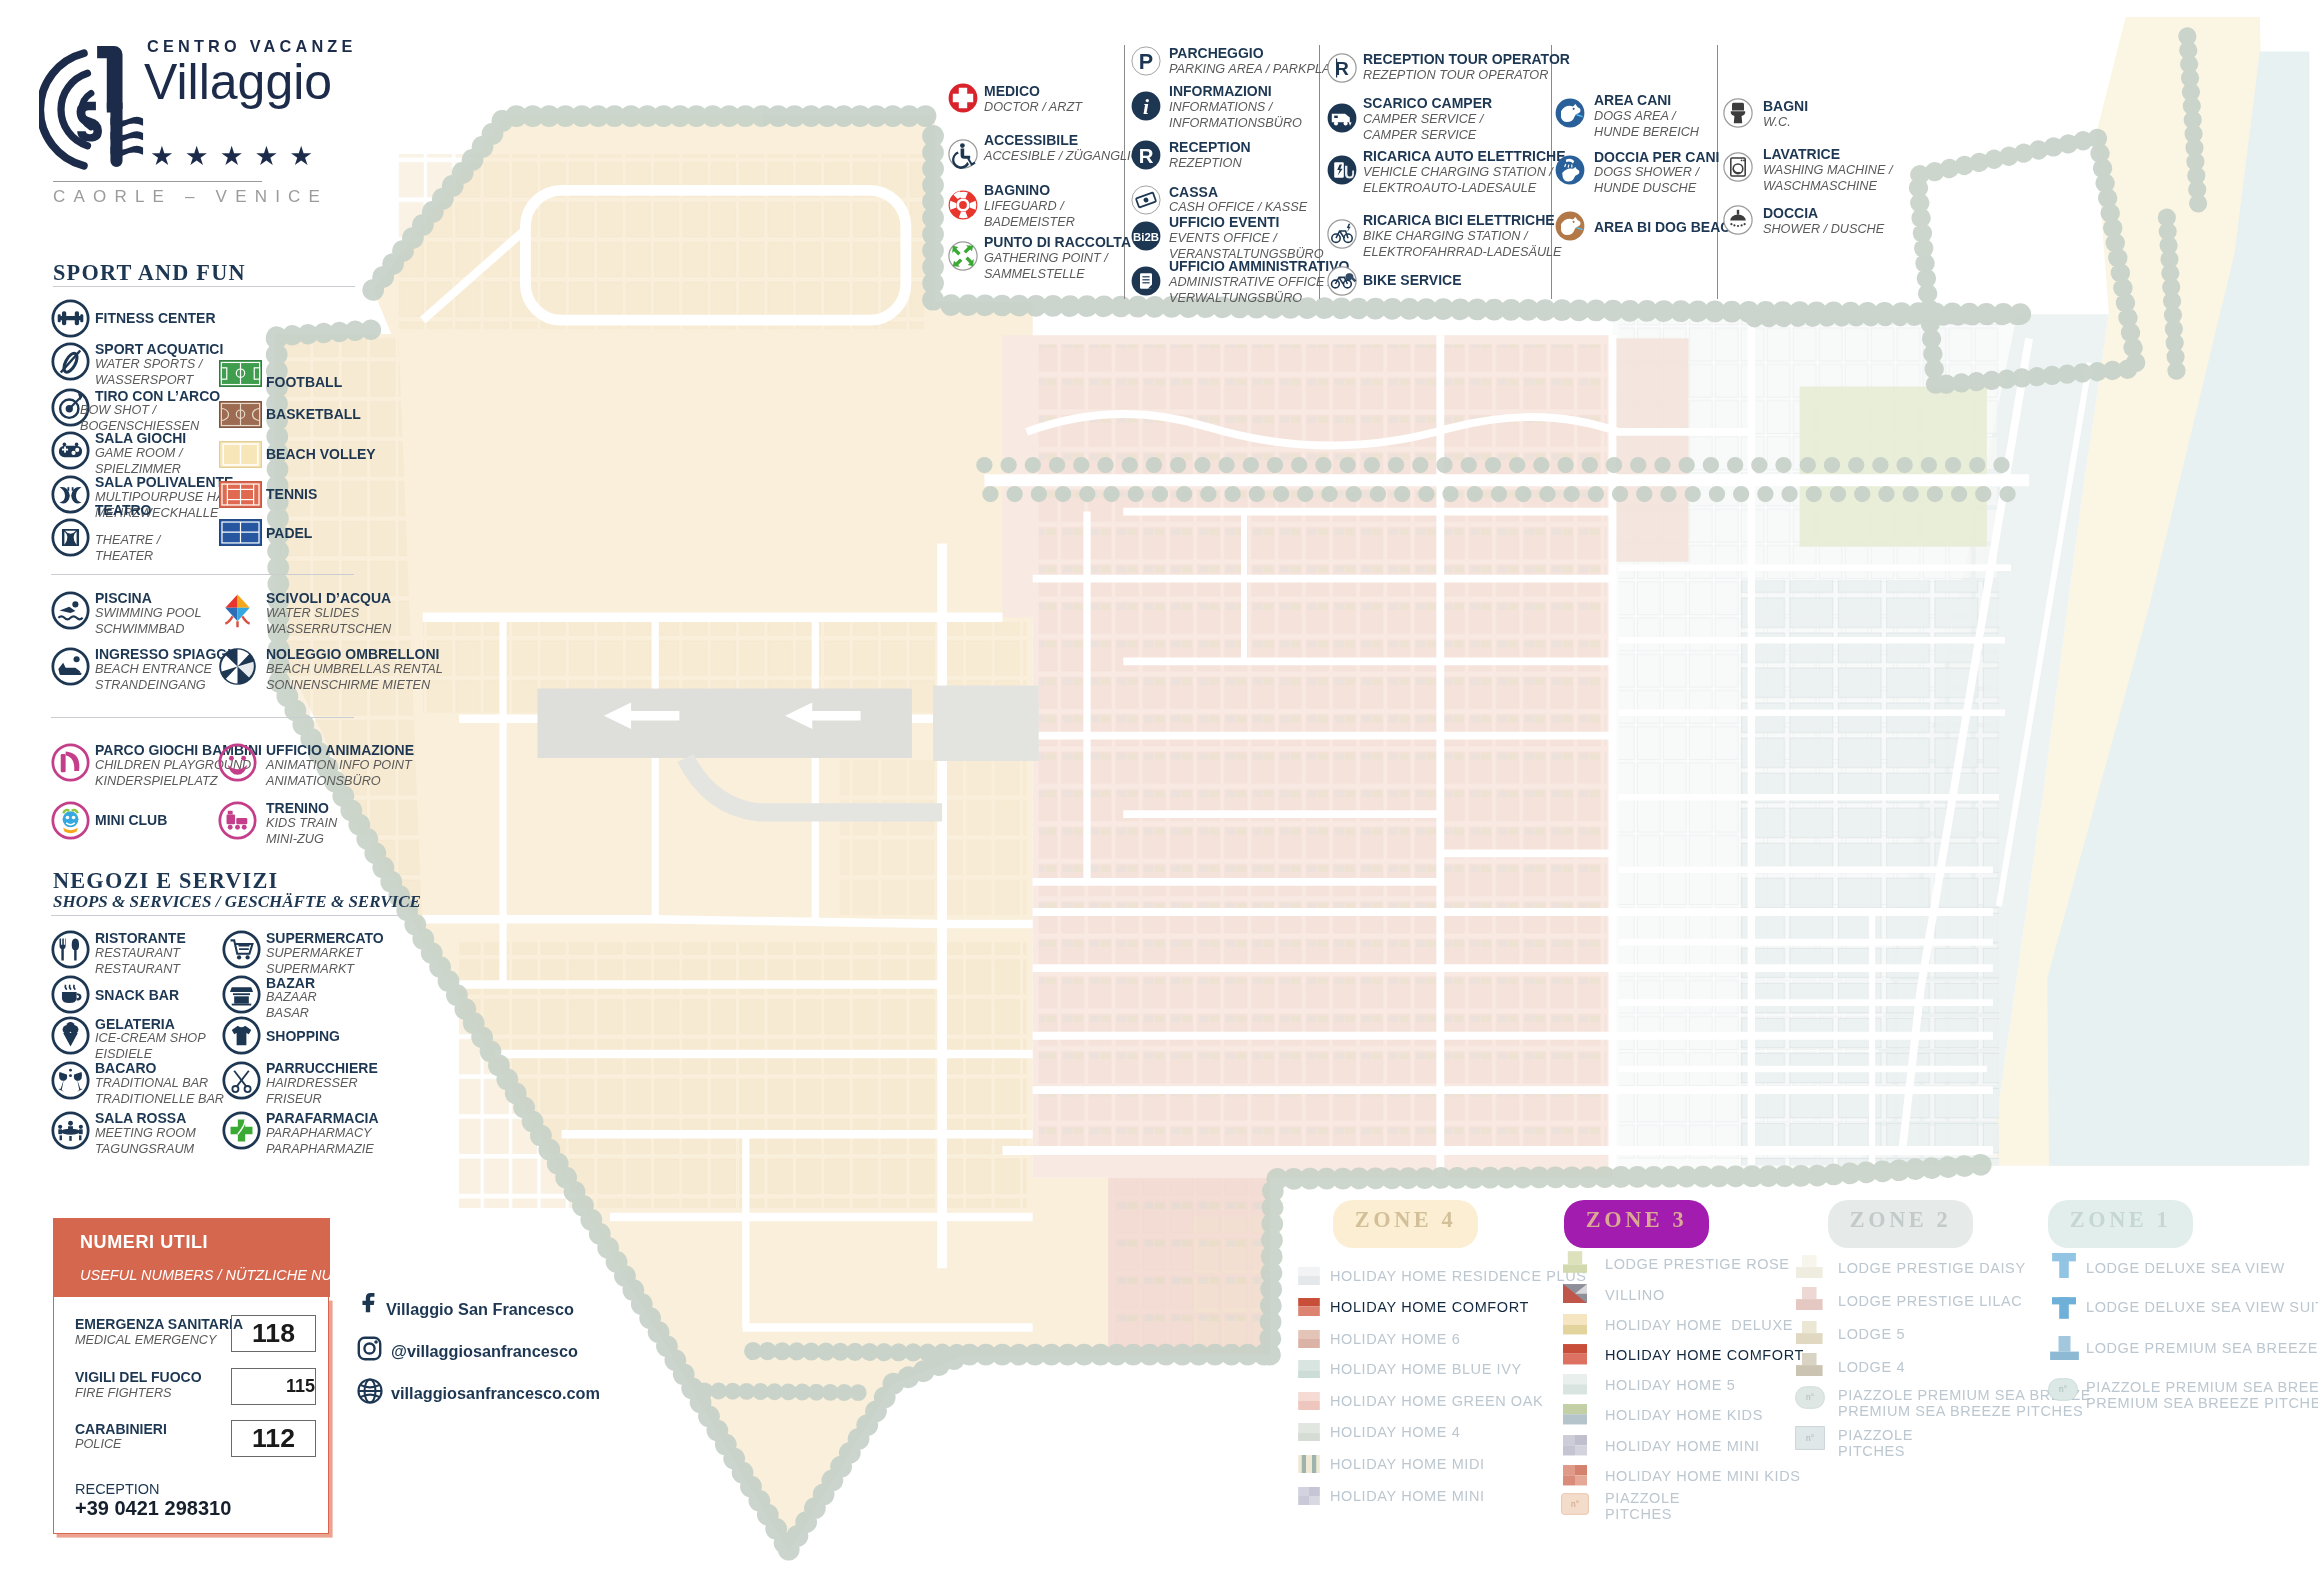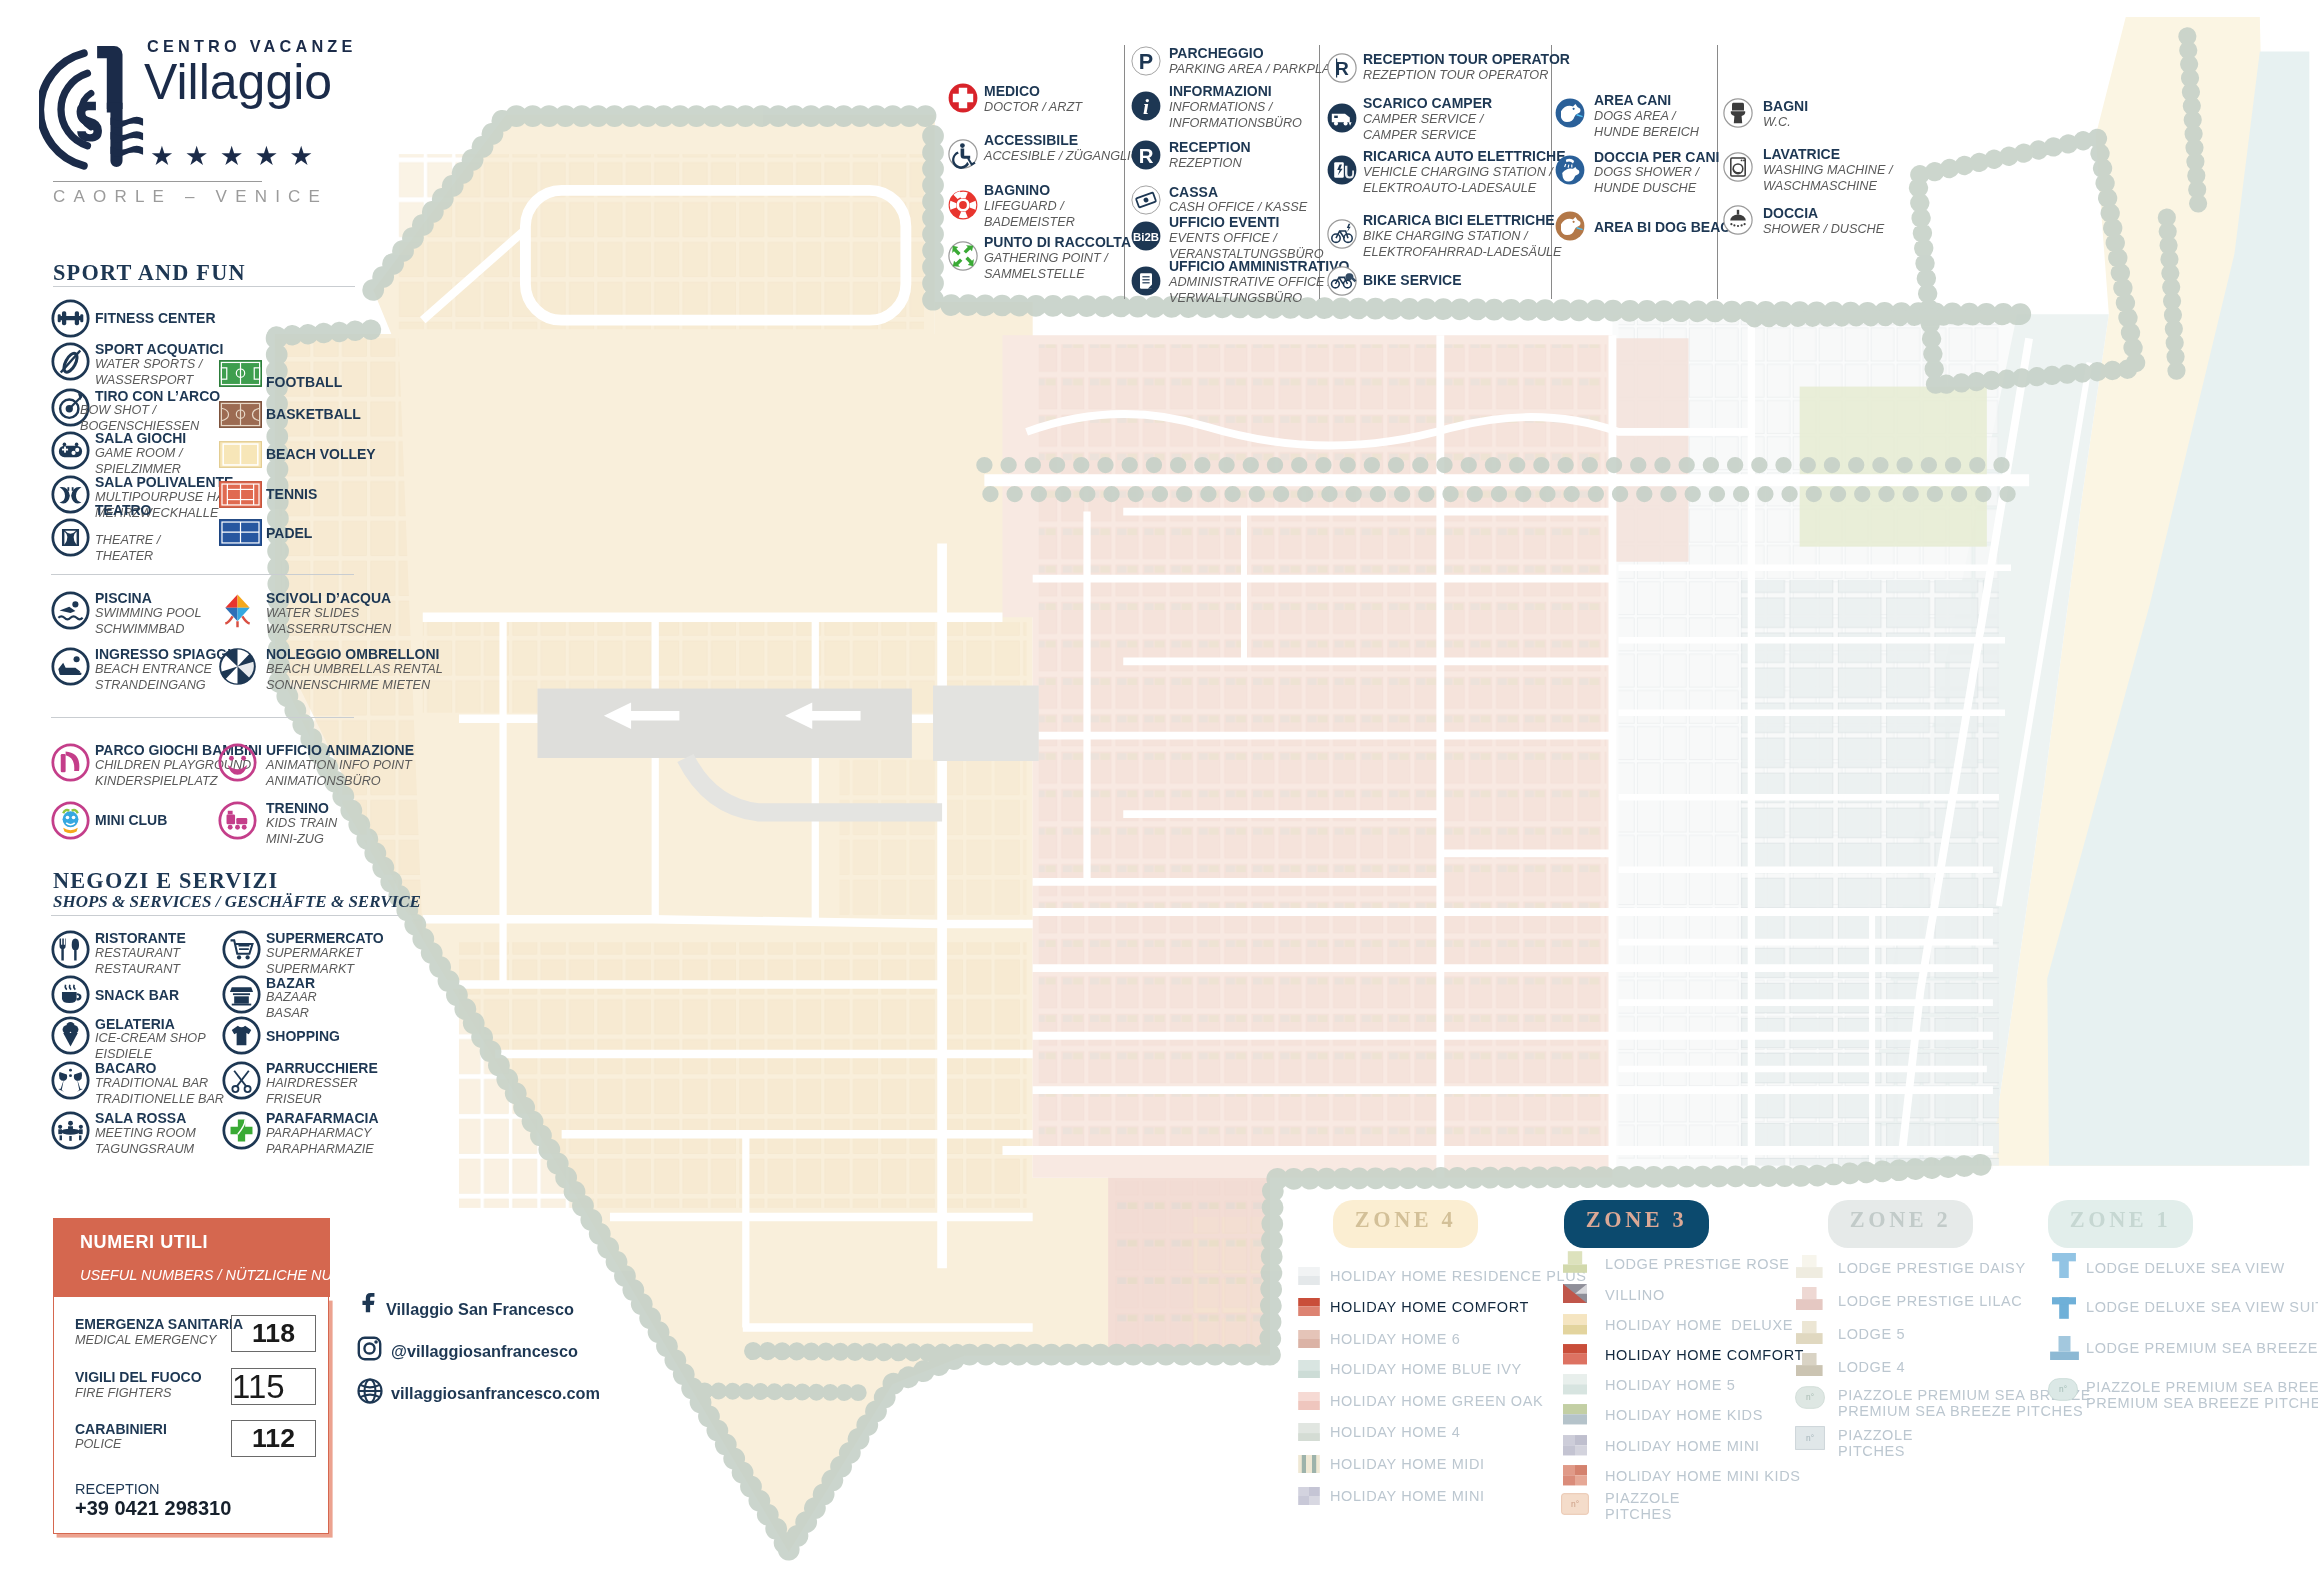--- a/index.html
+++ b/index.html
@@ -561,21 +561,21 @@
     <div class="abs" style="left:80px;top:1267px;color:#fff;font-size:14.5px;font-style:italic;">USEFUL NUMBERS / NÜTZLICHE NUMMERN</div>
 
     <div class="abs" style="left:53px;top:1297px;width:274px;height:236px;background:#fff;border:1.2px solid #d5674f;border-top:none;box-shadow:3.6px 3.6px 0 #eca28f;"></div>
 
     <div class="abs ttl" style="left:75px;top:1316px;">EMERGENZA SANITARIA</div>
     <div class="abs sub" style="left:75px;top:1333px;">MEDICAL EMERGENCY</div>
     <div class="abs" style="left:231px;top:1315px;width:83px;height:35px;border:1.2px solid #6a6a6a;color:#1a1a1a;font-size:26.6px;font-weight:bold;text-align:center;line-height:35px;">118</div>
 
     <div class="abs ttl" style="left:75px;top:1369px;">VIGILI DEL FUOCO</div>
     <div class="abs sub" style="left:75px;top:1386px;">FIRE FIGHTERS</div>
-    <div class="abs" style="left:231px;top:1368px;width:83px;height:35px;border:1.2px solid #6a6a6a;color:#1a1a1a;font-size:33px;font-weight:normal;text-align:left;line-height:35px;">115</div>
+    <div class="abs" style="left:231px;top:1368px;width:83px;height:35px;border:1.2px solid #6a6a6a;color:#1a1a1a;font-size:18px;font-weight:bold;text-align:right;line-height:35px;">115</div>
 
     <div class="abs ttl" style="left:75px;top:1421px;">CARABINIERI</div>
     <div class="abs sub" style="left:75px;top:1437px;">POLICE</div>
     <div class="abs" style="left:231px;top:1420px;width:83px;height:35px;border:1.2px solid #6a6a6a;color:#1a1a1a;font-size:26.6px;font-weight:bold;text-align:center;line-height:35px;">112</div>
 
     <div class="abs" style="left:75px;top:1481px;color:#1d3753;font-size:14.5px;">RECEPTION</div>
     <div class="abs" style="left:75px;top:1497px;color:#16202c;font-size:20px;font-weight:bold;">+39 0421 298310</div>
   </div>
 
   <div id="social" class="abs" style="left:0;top:0;">
@@ -880,21 +880,21 @@
       </svg>
     <div class="fade abs" style="left:1330px;top:1456px;">HOLIDAY HOME MIDI</div>
     <svg class="abs" style="left:1298px;top:1487px" width="22" height="18" viewBox="0 0 36 30">
         <rect width="18" height="15" fill="#d3d3df"></rect>
         <rect x="18" width="18" height="15" fill="#c5c5d5"></rect>
         <rect y="15" width="18" height="15" fill="#c9c9d8"></rect>
         <rect x="18" y="15" width="18" height="15" fill="#d8d8e2"></rect>
       </svg>
     <div class="fade abs" style="left:1330px;top:1488px;">HOLIDAY HOME MINI</div>
 
-    <div class="zpill" style="left:1564px;top:1200px;background:#0c4a6e;color:#dba896;">ZONE 3</div>
+    <div class="zpill" style="left:1564px;top:1200px;background:#a21caf;color:#dba896;">ZONE 3</div>
 
     <svg class="abs" style="left:1563px;top:1251px" width="24" height="22" viewBox="0 0 40 36">
         <rect x="8" width="24" height="22" fill="#dde2bd"></rect>
         <rect y="22" width="40" height="14" fill="#d2d9ac"></rect>
       </svg>
     <div class="fade abs" style="left:1605px;top:1256px;">LODGE PRESTIGE ROSE</div>
     <svg class="abs" style="left:1563px;top:1284px" width="24" height="19.3" viewBox="0 0 40 32">
         <path d="M0,0 h40 v32 h-40 z" fill="#8f8f99"></path>
         <path d="M0,0 L40,32 L0,32 Z" fill="#c0564a"></path>
         <path d="M40,0 L40,16 L20,16 Z" fill="#d8d8dc"></path>

